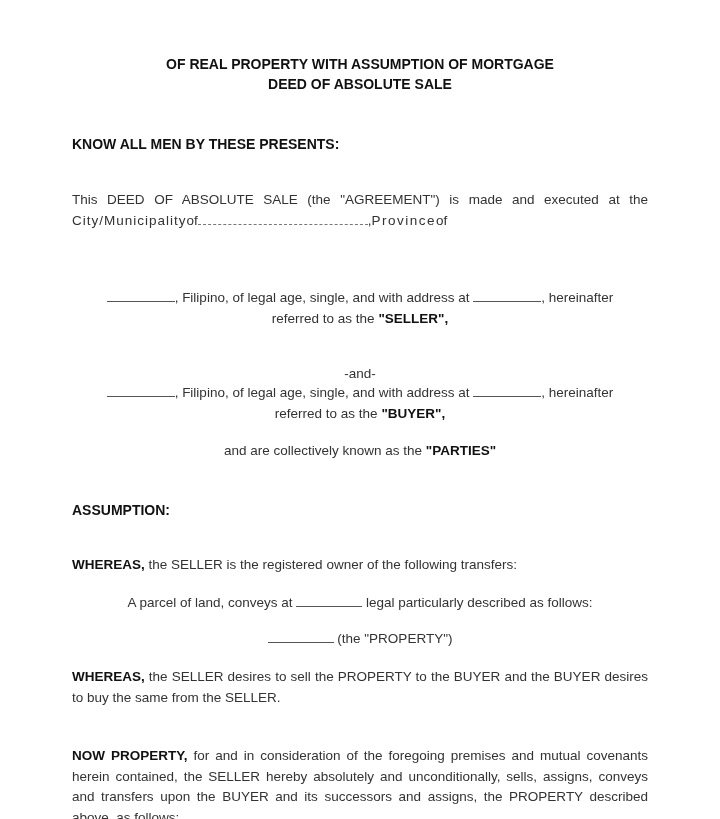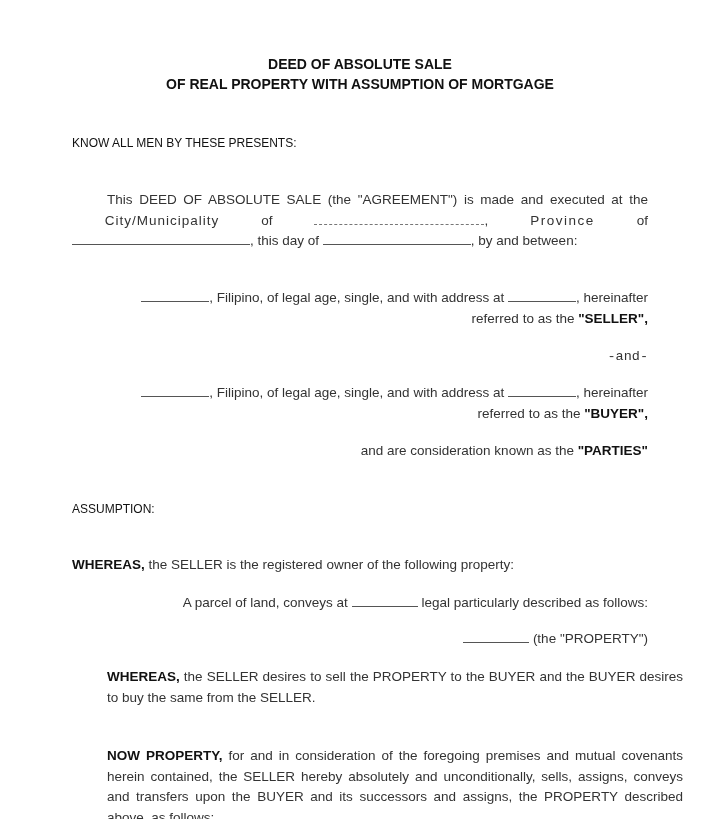--- a/index.html
+++ b/index.html
@@ -3,90 +3,86 @@
   <meta charset="utf-8">
   <style>
     html, body { margin: 0; padding: 0; background: #ffffff; }
     body {
       width: 720px; height: 819px; overflow: hidden; position: relative;
       font-family: "Liberation Sans", sans-serif; color: #222;
     }
     .page { position: absolute; left: 72px; width: 576px; top: 0; }
     .abs { position: absolute; left: 0; width: 576px; }
     .title { text-align: center; font-weight: bold; font-size: 14px; color: #111; line-height: 20px; }
-    .heading { font-weight: normal; font-size: 12px; color: #111; }
+    .heading { font-weight: bold; font-size: 14px; color: #111; }
     .p { font-size: 13.5px; line-height: 20.5px; color: #333; }
-    .just { text-align: justify; text-align-last: auto; margin-left: 35px; }
-    .center { text-align: right; }
+    .just { text-align: justify; text-align-last: auto; }
+    .center { text-align: center; }
     b { color: #111; }
     .line { display: inline-block; border-bottom: 1px solid #555; height: 12px; vertical-align: baseline; }
     .dash { display: inline-block; border-bottom: 1px dashed #777; height: 12px; vertical-align: baseline; }
-    .row { display: flex; justify-content: flex-end; gap: 42px; }
+    .row { display: flex; justify-content: flex-start; }
   </style>
 </head>
 <body>
 
 <div class="page">
 
   <div class="abs title" style="top:54px;">
+    <div>OF REAL PROPERTY WITH ASSUMPTION OF MORTGAGE</div>
     <div>DEED OF ABSOLUTE SALE</div>
-    <div>OF REAL PROPERTY WITH ASSUMPTION OF MORTGAGE</div>
   </div>
 
   <div class="abs heading" style="top:136px;">KNOW ALL MEN BY THESE PRESENTS:</div>
 
   <div class="abs p" style="top:190px;">
     <div class="just" style="text-align-last: justify;">This DEED OF ABSOLUTE SALE (the "AGREEMENT") is made and executed at the</div>
     <div class="row">
       <span style="letter-spacing:1px;">City/Municipality</span>
       <span>of</span>
       <span><span class="dash" style="width:170px;"></span><span>,</span></span>
       <span style="letter-spacing:1.5px;">Province</span>
       <span>of</span>
-    </div>
-    <div>
-      <span class="line" style="width:178px;"></span><span>, this day of</span>
-      <span class="line" style="width:148px;"></span><span>, by and between:</span>
     </div>
   </div>
 
   <div class="abs p center" style="top:288px;">
     <div>
       <span class="line" style="width:68px;"></span><span>, Filipino, of legal age, single, and with address at</span>
       <span class="line" style="width:68px;"></span><span>, hereinafter</span>
     </div>
     <div>
       <span>referred to as the</span>
       <b>"SELLER",</b>
     </div>
   </div>
 
-  <div class="abs p center" style="top:347px;font-family:Liberation Mono, monospace;">-and-</div>
+  <div class="abs p center" style="top:364px;">-and-</div>
 
   <div class="abs p center" style="top:383px;">
     <div>
       <span class="line" style="width:68px;"></span><span>, Filipino, of legal age, single, and with address at</span>
       <span class="line" style="width:68px;"></span><span>, hereinafter</span>
     </div>
     <div>
       <span>referred to as the</span>
       <b>"BUYER",</b>
     </div>
   </div>
 
   <div class="abs p center" style="top:441px;">
-    <span>and are consideration known as the</span>
+    <span>and are collectively known as the</span>
     <b>"PARTIES"</b>
   </div>
 
   <div class="abs heading" style="top:502px;">ASSUMPTION:</div>
 
   <div class="abs p" style="top:555px;">
     <b>WHEREAS,</b>
-    <span>the SELLER is the registered owner of the following property:</span>
+    <span>the SELLER is the registered owner of the following transfers:</span>
   </div>
 
   <div class="abs p center" style="top:593px;">
     <span>A parcel of land, conveys at</span>
     <span class="line" style="width:66px;"></span>
     <span>legal particularly described as follows:</span>
   </div>
 
   <div class="abs p center" style="top:629px;">
     <span class="line" style="width:66px;"></span>

